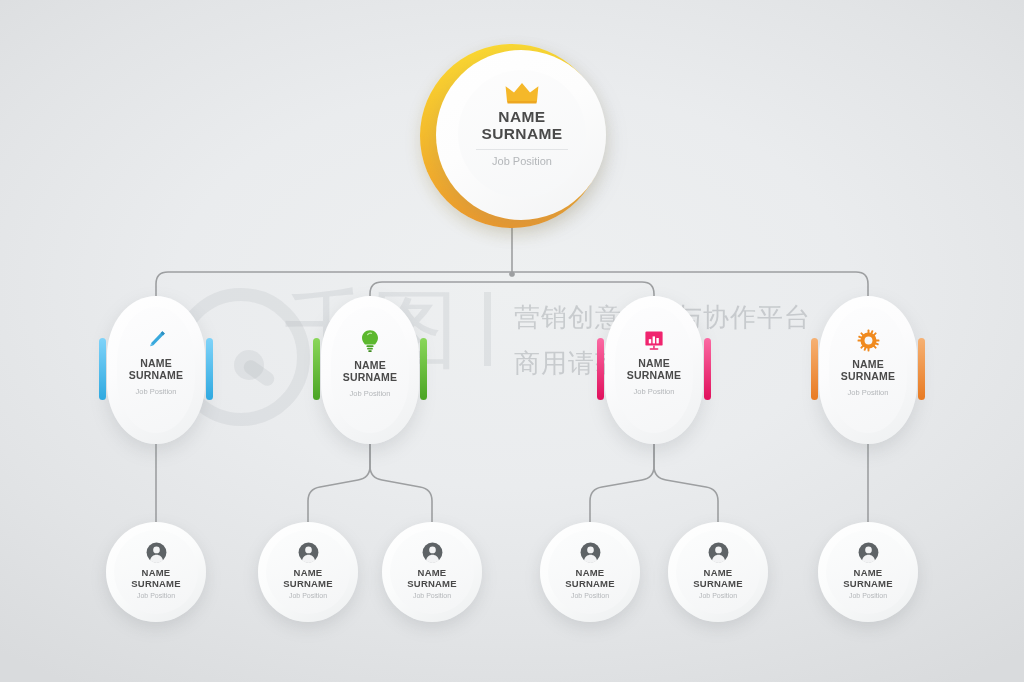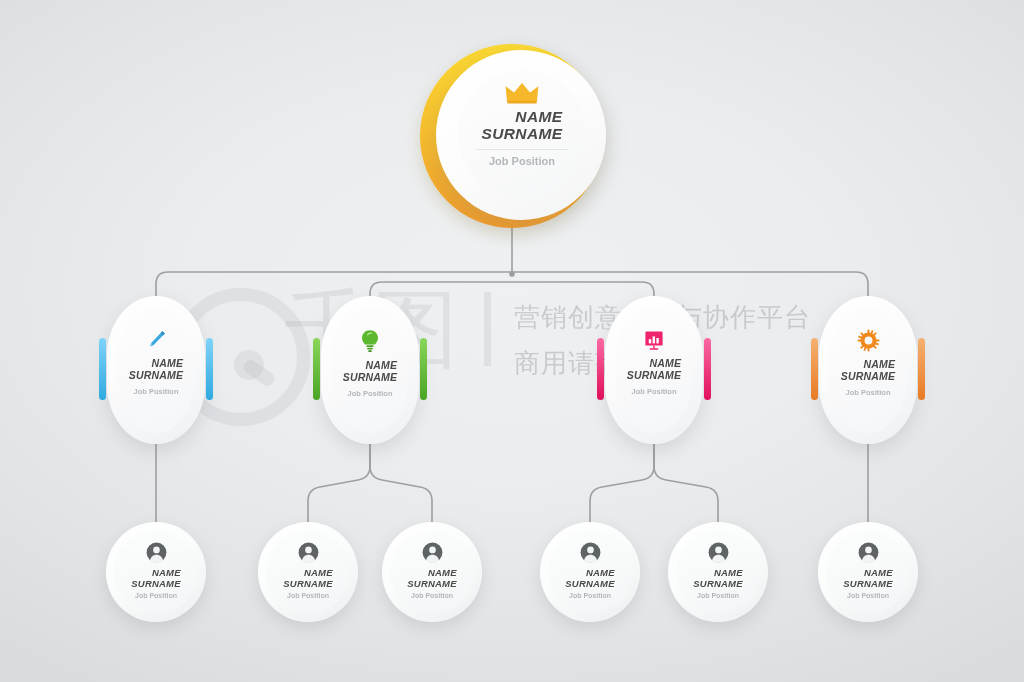--- a/index.html
+++ b/index.html
@@ -40,22 +40,22 @@
   }
   .wm-t1{left:514px;top:300px;font-size:26px;color:rgba(150,156,160,0.42);
     letter-spacing:1px;font-family:"DejaVu Sans",sans-serif;}
   .wm-t2{left:514px;top:346px;font-size:26px;color:rgba(150,156,160,0.42);
     letter-spacing:1px;font-family:"DejaVu Sans",sans-serif;}
 
   
   #links{position:absolute;left:0;top:0;width:1024px;height:682px;}
 
   
-  .nm{font-weight:700;color:#4a4a4a;text-align:right;line-height:1.12;font-style:italic;}
-  .jp{color:#b4b7ba;text-align:center;font-weight:700;}
+  .nm{font-weight:700;color:#4a4a4a;text-align:center;line-height:1.12;}
+  .jp{color:#b4b7ba;text-align:center;font-weight:400;}
 
   
   .root{position:absolute;left:420px;top:44px;width:184px;height:184px;}
   .root .arc{
     position:absolute;left:0;top:0;width:184px;height:184px;border-radius:50%;
     background:linear-gradient(180deg,#fbd931 0%,#f7c02c 45%,#f19a28 100%);
     box-shadow:0 6px 16px rgba(150,120,30,0.18);
   }
   .root .plate{
     position:absolute;left:16px;top:6px;width:170px;height:170px;border-radius:50%;

